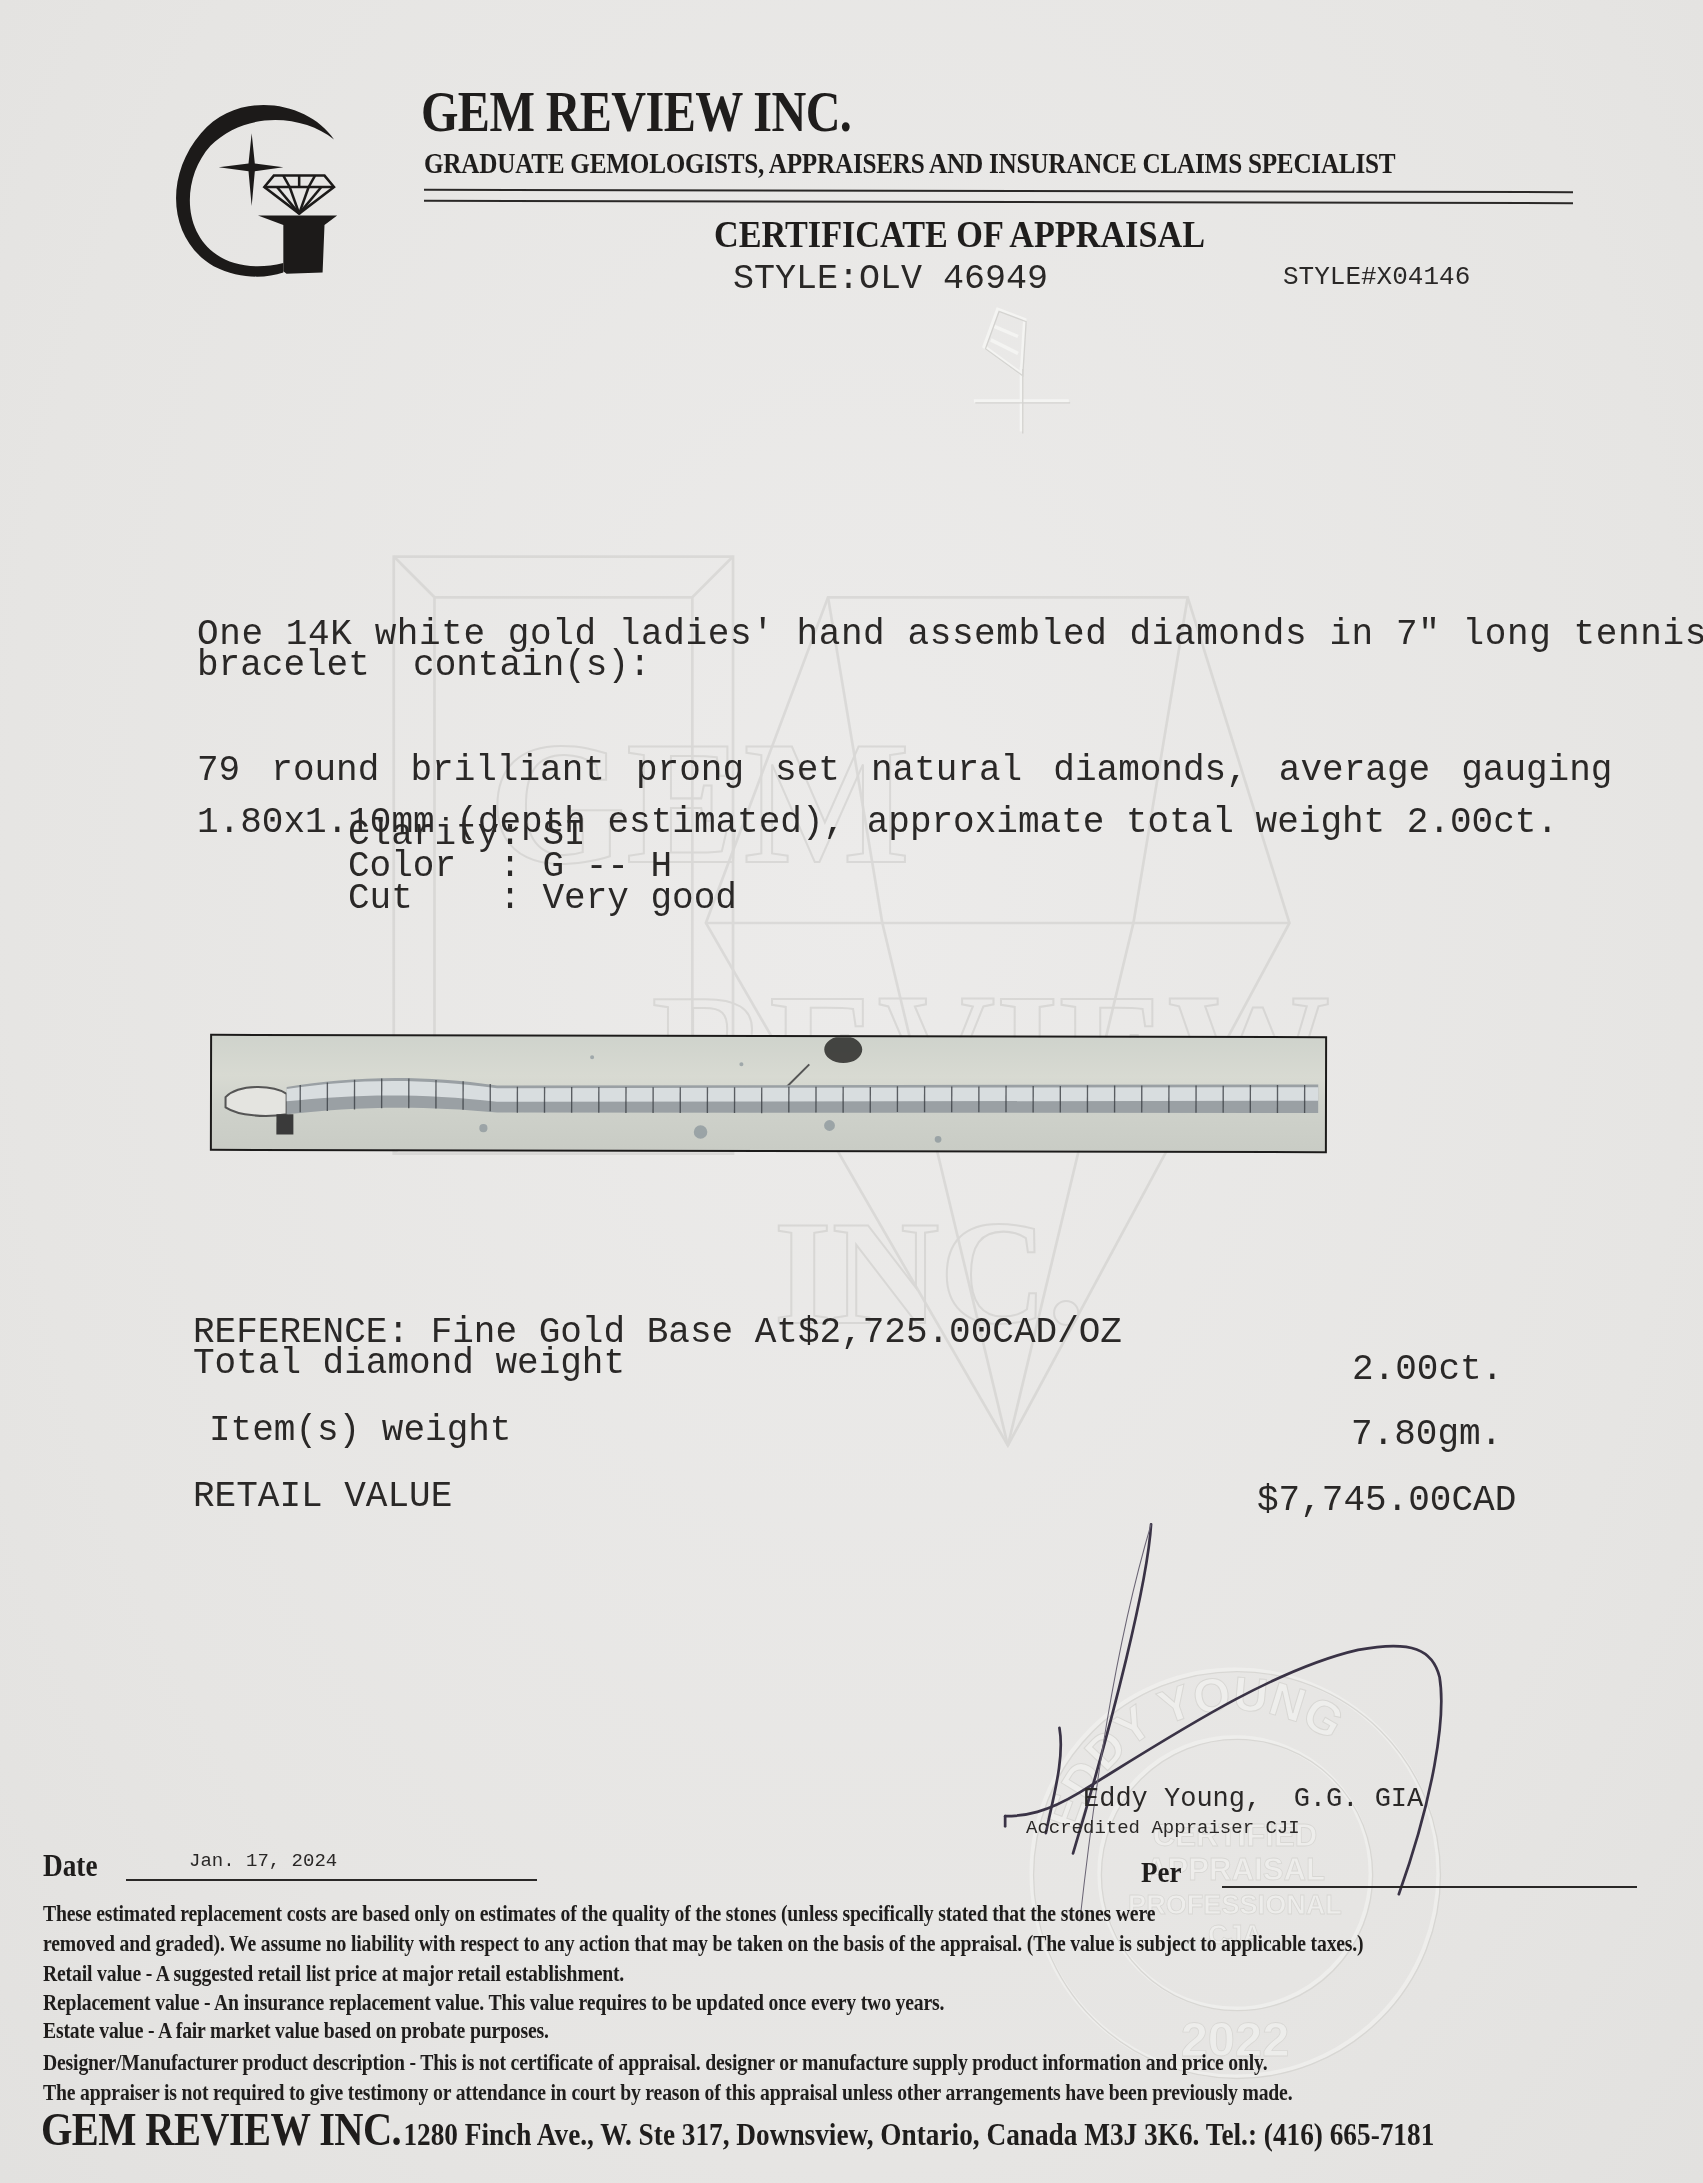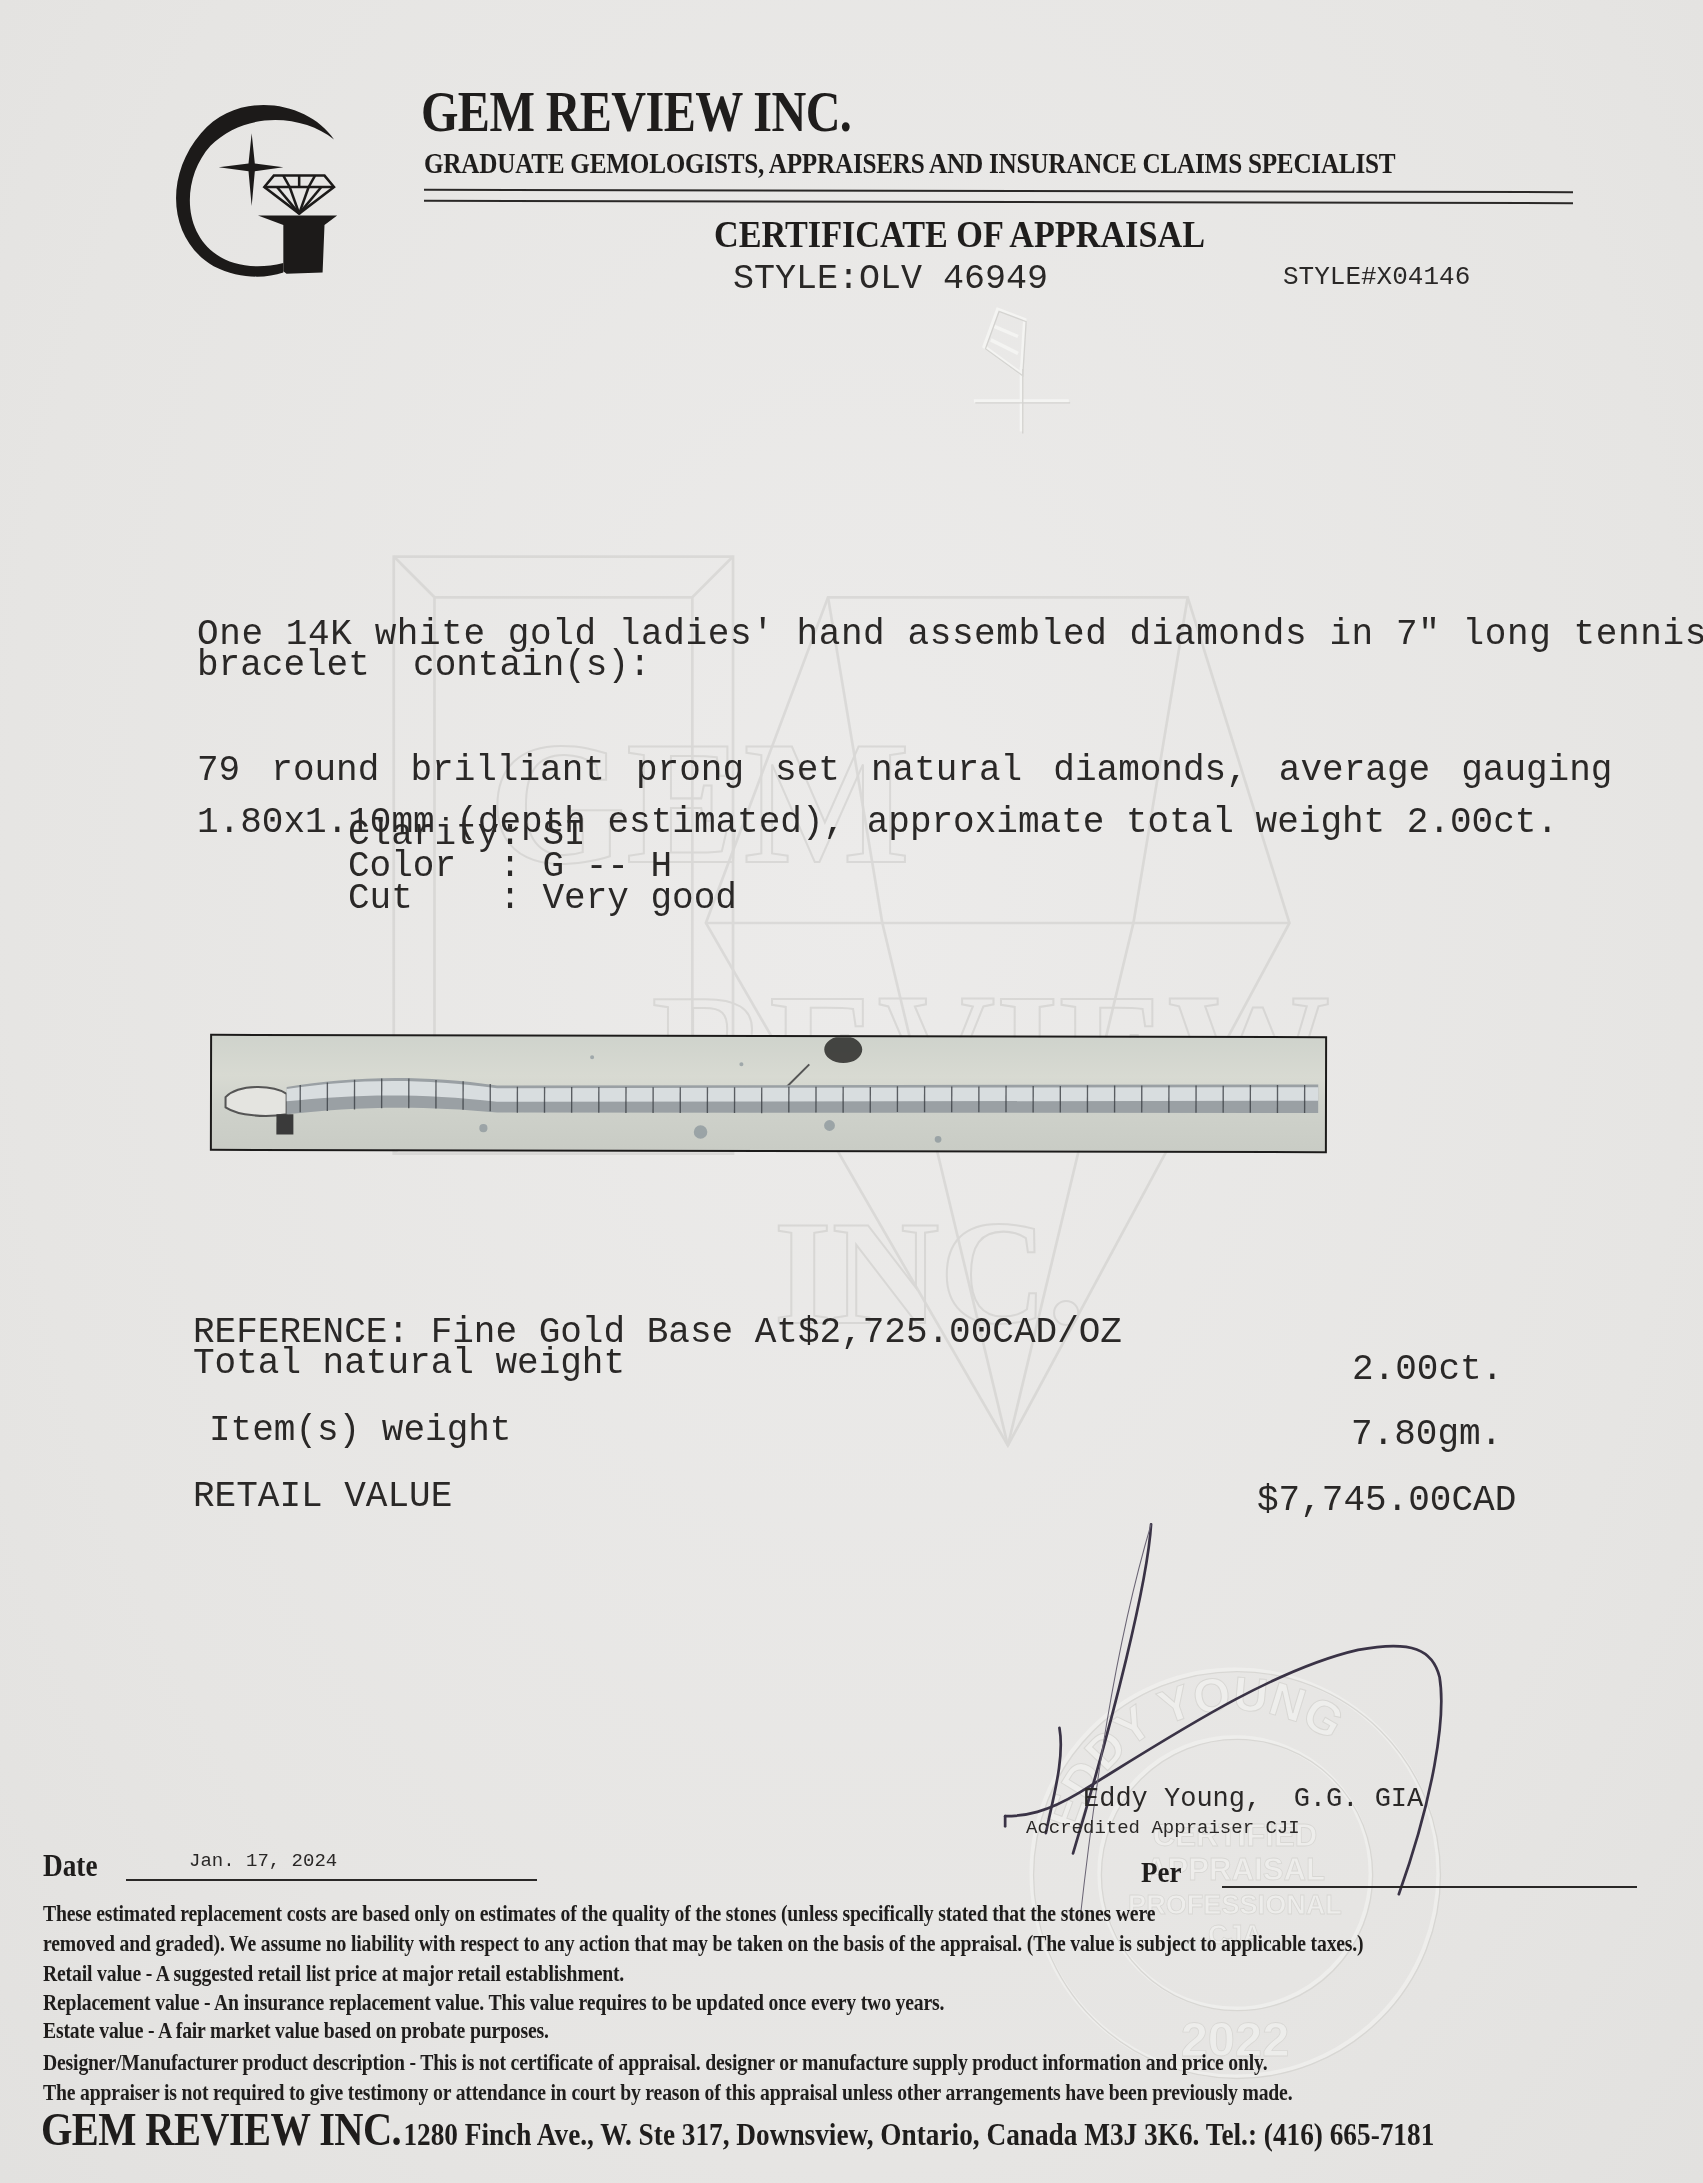--- a/index.html
+++ b/index.html
@@ -218,21 +218,21 @@
         <circle cx="720" cy="140" r="10"></circle>
         <circle cx="910" cy="130" r="8"></circle>
       <circle cx="1070" cy="150" r="5"></circle>
         <circle cx="560" cy="30" r="3"></circle>
         <circle cx="780" cy="40" r="3"></circle>
     </g>
   </svg>
 </div>
 
 <div id="reference-line" class="abs mono body-text">REFERENCE: Fine Gold Base At$2,725.00CAD/OZ</div>
-<div id="total-weight-label" class="abs mono body-text">Total natural weight</div>
+<div id="total-weight-label" class="abs mono body-text">Total diamond weight</div>
 <div id="total-weight-value" class="abs mono body-text">2.00ct.</div>
 <div id="item-weight-label" class="abs mono body-text">Item(s) weight</div>
 <div id="item-weight-value" class="abs mono body-text">7.80gm.</div>
 <div id="retail-label" class="abs mono body-text">RETAIL VALUE</div>
 <div id="retail-value" class="abs mono body-text">$7,745.00CAD</div>
 
 <svg id="seal" class="abs" viewBox="0 0 640 640">
   <defs>
     <path id="seal-arc" d="M 80 320 A 240 240 0 0 1 560 320"></path>
   </defs>

